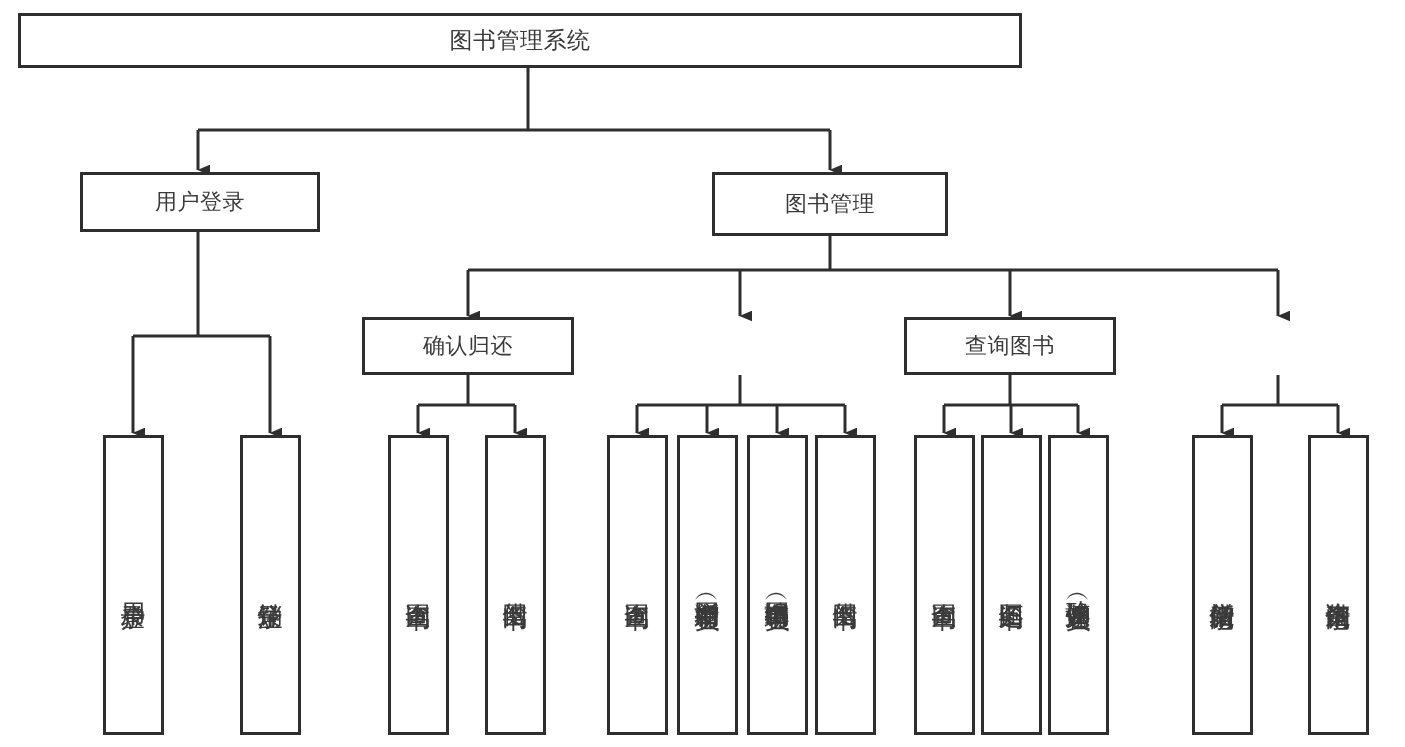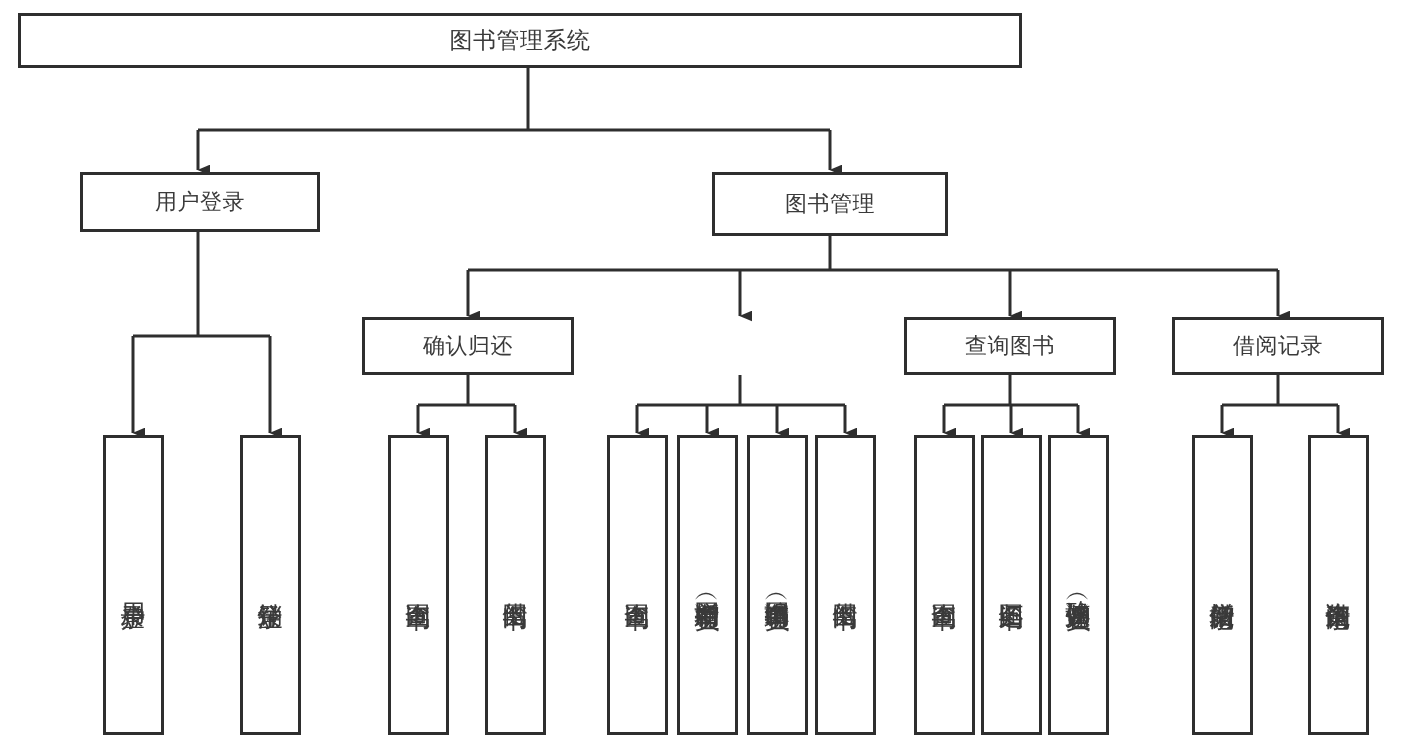--- a/index.html
+++ b/index.html
@@ -136,23 +136,20 @@
   <div class="node branch" style="left:712px; top:172px; width:236px; height:64px;">
     <span class="label">图书管理</span>
   </div>
 
   <div class="node branch" style="left:362px; top:317px; width:212px; height:58px;">
     <span class="label">确认归还</span>
   </div>
   <div class="node branch" style="left:904px; top:317px; width:212px; height:58px;">
     <span class="label">查询图书</span>
   </div>
-  <div class="node branch" style="left:1172px; top:317px; width:212px; height:58px;">
-    <span class="label">借阅记录</span>
-  </div>
 
   <div class="node leaf" style="left:103px; top:435px; width:61px; height:300px;">
     <span class="label">用户登录</span>
   </div>
   <div class="node leaf" style="left:240px; top:435px; width:61px; height:300px;">
     <span class="label">注销登录</span>
   </div>
 
   <div class="node leaf" style="left:388px; top:435px; width:61px; height:300px;">
     <span class="label">查询图书</span>

